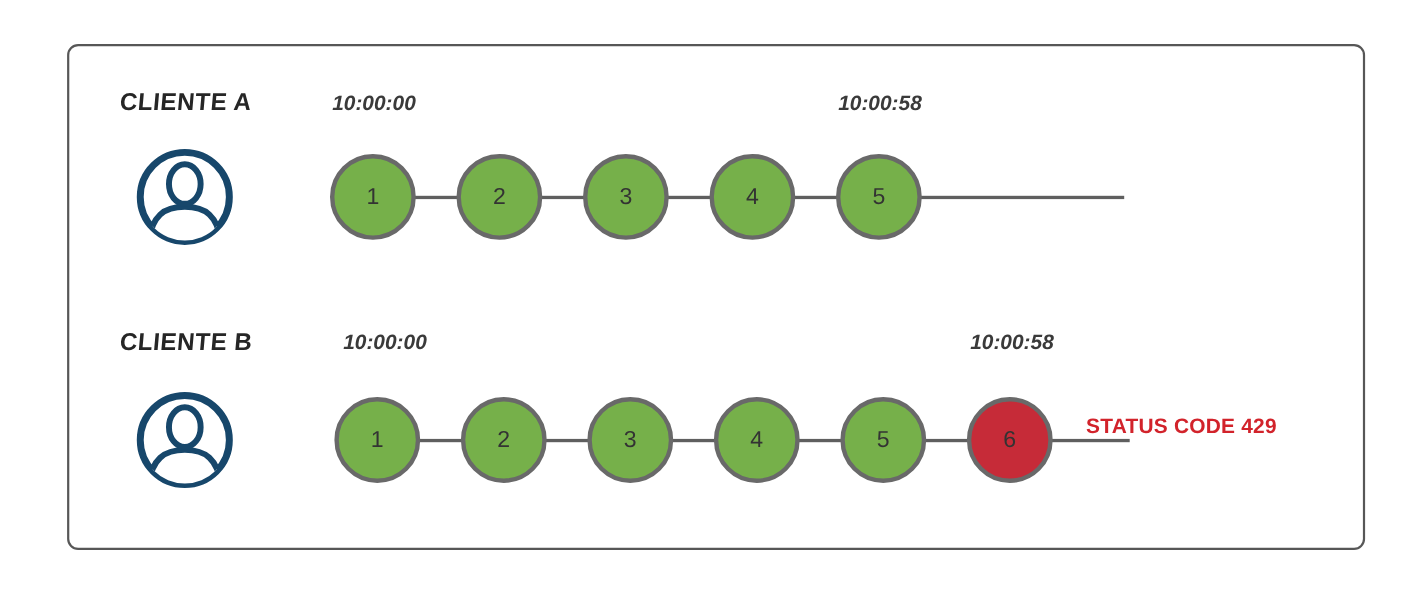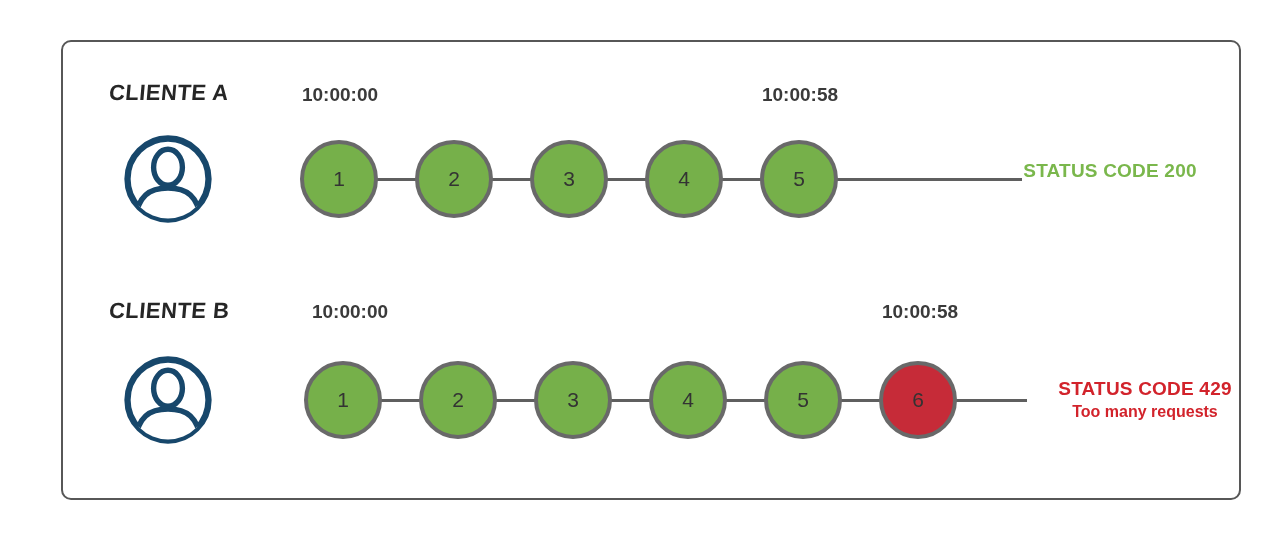--- a/index.html
+++ b/index.html
@@ -16,42 +16,42 @@
     border:2.5px solid var(--frame-border);border-radius:10px;background:#ffffff;
   }
   .client-label{
     position:absolute;font-size:22px;font-weight:700;color:#262626;
     transform:skewX(-5deg);letter-spacing:0.5px;white-space:nowrap;
   }
   #label-a{left:109px;top:80px;}
   #label-b{left:109px;top:298px;}
   .timestamp{
     position:absolute;width:140px;text-align:center;
-    font-size:19px;font-weight:700;color:#3a3a3a;white-space:nowrap;
+    font-size:19px;font-weight:700;color:#3a3a3a;white-space:nowrap;font-style:italic;
   }
   #ts-a-start{left:270px;top:84px;}
   #ts-a-end{left:730px;top:84px;}
   #ts-b-start{left:280px;top:301px;}
   #ts-b-end{left:850px;top:301px;}
   .avatar{position:absolute;width:90px;height:90px;}
   #avatar-a{left:123px;top:134px;}
   #avatar-b{left:123px;top:355px;}
   .track{position:absolute;left:0;top:0;width:0;height:0;}
   .tl-line{position:absolute;height:3px;background:var(--timeline-color);}
   .req-circle{
     position:absolute;width:78px;height:78px;box-sizing:border-box;
     border:4px solid var(--circle-border);border-radius:50%;
     display:flex;align-items:center;justify-content:center;
     font-size:21px;color:#333333;
   }
   .status{
     position:absolute;width:220px;text-align:center;font-weight:700;white-space:nowrap;
   }
   #status-a{left:1000px;top:160px;}
-  #status-b{left:1035px;top:378px;}
+  #status-b{left:964px;top:378px;}
   .status .l1{font-size:19px;letter-spacing:0.2px;}
   .status .l2{font-size:16px;margin-top:3px;}
 </style>
 </head>
 <body>
 
 <div class="canvas">
   <div class="frame"></div>
 
   <div class="client-label" id="label-a">CLIENTE A</div>
@@ -76,21 +76,20 @@
   <div class="track" id="track-0">
       <div class="tl-line" style="left: 339px; top: 177.5px; width: 683px;"></div>
       <div class="req-circle" style="left: 300px; top: 140px; background: rgb(118, 176, 74);">1</div>
       <div class="req-circle" style="left: 415px; top: 140px; background: rgb(118, 176, 74);">2</div>
       <div class="req-circle" style="left: 530px; top: 140px; background: rgb(118, 176, 74);">3</div>
       <div class="req-circle" style="left: 645px; top: 140px; background: rgb(118, 176, 74);">4</div>
       <div class="req-circle" style="left: 760px; top: 140px; background: rgb(118, 176, 74);">5</div>
     </div>
 
   <div class="status" id="status-a" style="color: rgb(122, 183, 76);">
-    <div class="l1">STATUS CODE 200</div>
   </div>
 
   <div class="client-label" id="label-b">CLIENTE B</div>
   <div class="timestamp" id="ts-b-start">10:00:00</div>
   <div class="timestamp" id="ts-b-end">10:00:58</div>
 
   <div class="avatar" id="avatar-b">
     <svg viewBox="0 0 100 100" width="90" height="90">
       <defs>
           <clipPath id="clip-b">
@@ -110,15 +109,14 @@
       <div class="req-circle" style="left: 304px; top: 361px; background: rgb(118, 176, 74);">1</div>
       <div class="req-circle" style="left: 419px; top: 361px; background: rgb(118, 176, 74);">2</div>
       <div class="req-circle" style="left: 534px; top: 361px; background: rgb(118, 176, 74);">3</div>
       <div class="req-circle" style="left: 649px; top: 361px; background: rgb(118, 176, 74);">4</div>
       <div class="req-circle" style="left: 764px; top: 361px; background: rgb(118, 176, 74);">5</div>
       <div class="req-circle" style="left: 879px; top: 361px; background: rgb(198, 43, 56);">6</div>
     </div>
 
   <div class="status" id="status-b" style="color: rgb(210, 35, 43);">
     <div class="l1">STATUS CODE 429</div>
-    <div class="l2">Too many requests</div>
   </div>
 </div>
 
 </body></html>

